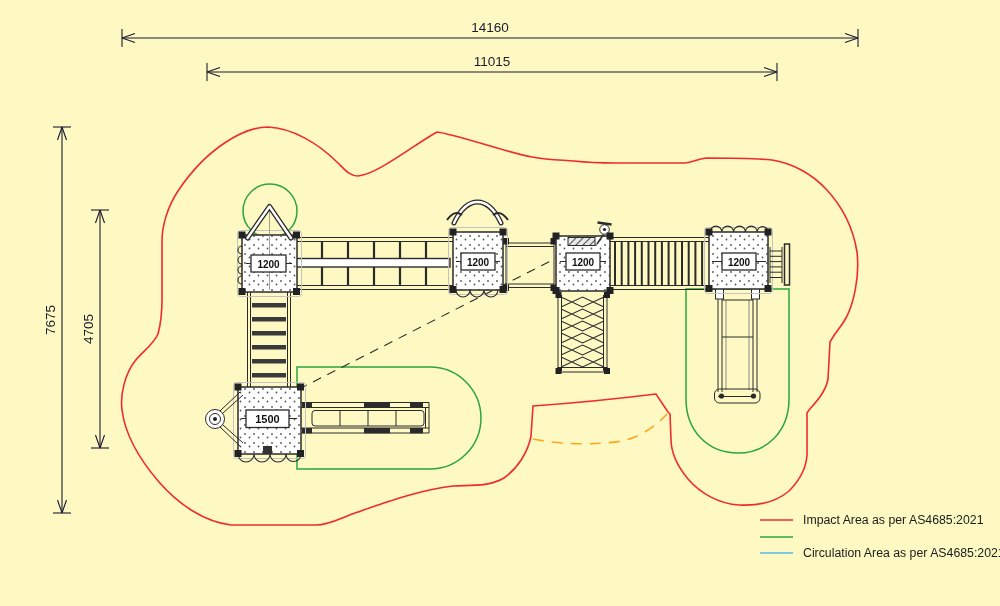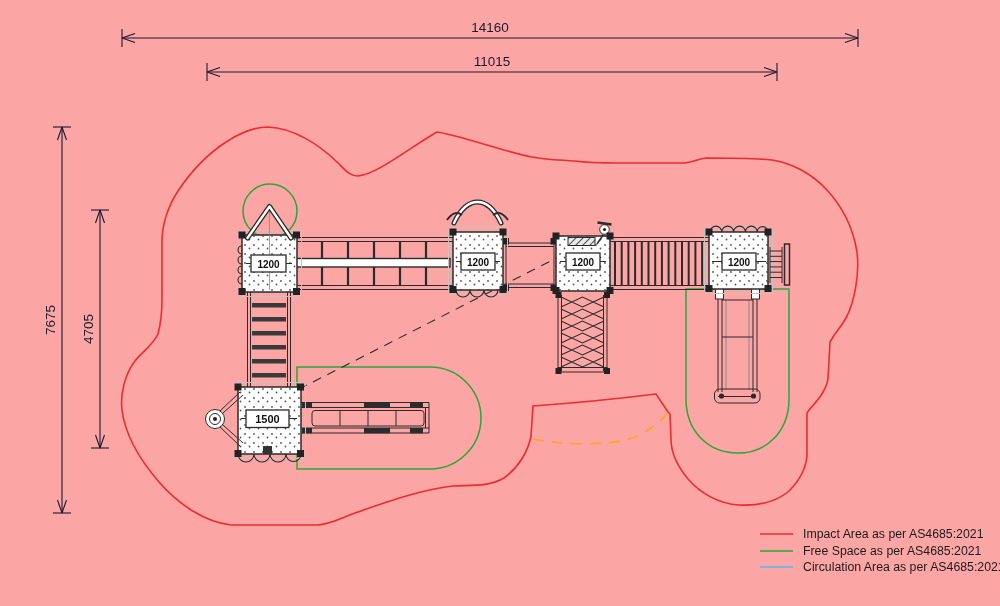--- a/index.html
+++ b/index.html
@@ -1,22 +1,22 @@
 <!DOCTYPE html>
 <html><head>
 <meta charset="utf-8">
 <style>
   html,body{margin:0;padding:0;background:#fff;}
-  .stage{position:relative;width:1000px;height:606px;background:#fca5a5;
+  .stage{position:relative;width:1000px;height:606px;background:#fef9c3;
          font-family:"Liberation Sans",sans-serif;overflow:hidden;}
   .stage svg{position:absolute;left:0;top:0;}
   .dim-text{font-size:13.5px;fill:#1b1b2f;font-family:"Liberation Sans",sans-serif;}
   .plat-label{font-size:10px;font-weight:bold;fill:#111;font-family:"Liberation Sans",sans-serif;}
   .plat-label-big{font-size:11px;font-weight:bold;fill:#111;font-family:"Liberation Sans",sans-serif;}
-  .legend{position:absolute;left:757px;top:526px;width:243px;}
+  .legend{position:absolute;left:757px;top:512px;width:243px;}
   .legend-row{display:flex;align-items:center;height:16.5px;}
   .legend-row span{font-size:12.3px;color:#1c1c1c;white-space:nowrap;}
   .legend-row svg{position:static;flex:0 0 auto;margin-right:6px;}
   .legend-line{stroke-width:1.7;fill:none;}
   .legend-line.dashed{stroke-dasharray:7 5;}
 </style>
 </head>
 <body>
 
 <div class="stage">
@@ -345,21 +345,20 @@
   <div class="legend-row">
     <svg width="40" height="12">
       <line class="legend-line" x1="3" y1="6" x2="36" y2="6" stroke="#ef2b2d"></line>
     </svg>
     <span>Impact Area as per AS4685:2021</span>
   </div>
   <div class="legend-row">
     <svg width="40" height="12">
       <line class="legend-line" x1="3" y1="6" x2="36" y2="6" stroke="#2aa63c"></line>
     </svg>
-    <span>Free Space as per AS4685:2021</span>
   </div>
   <div class="legend-row">
     <svg width="40" height="12">
       <line class="legend-line" x1="3" y1="6" x2="36" y2="6" stroke="#55b8ee"></line>
     </svg>
     <span>Circulation Area as per AS4685:2021</span>
   </div>
 </div>
 
 </div>

